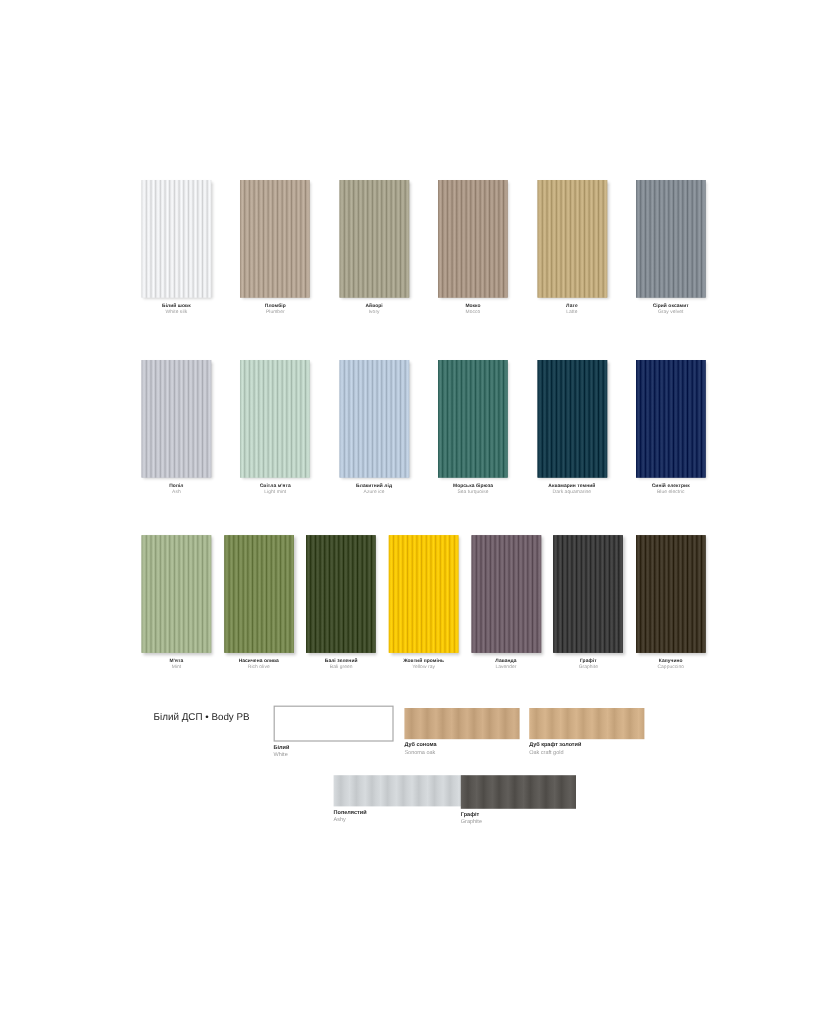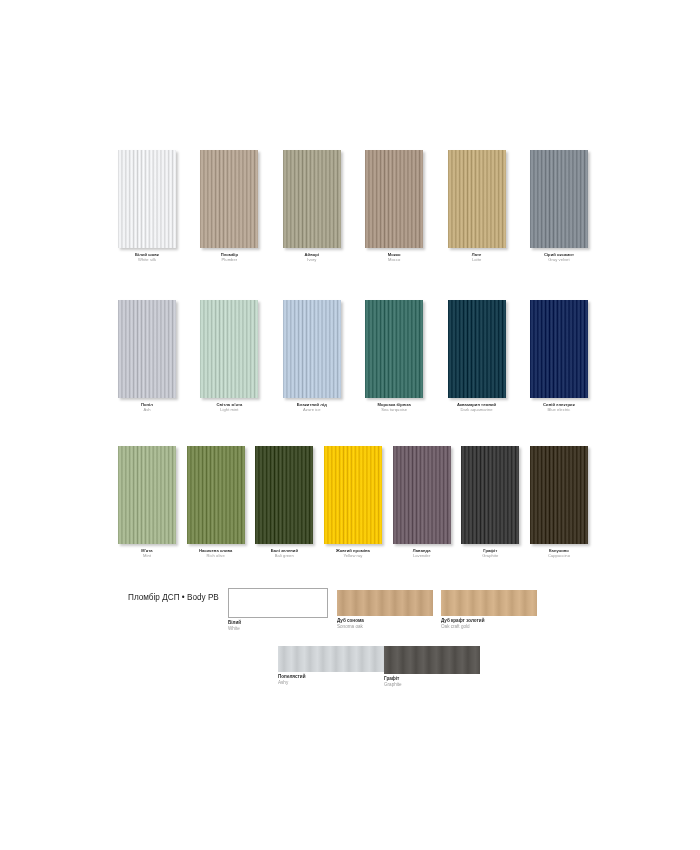--- a/index.html
+++ b/index.html
@@ -293,21 +293,21 @@
         <div class="sw-labels">
           <div class="sw-name-ua">Капучино</div>
           <div class="sw-name-en">Cappuccino</div>
         </div>
       </div>
     </div>
 
 </div>
 
 <div class="body-section">
-  <div class="body-title">Пломбір ДСП • Body PB</div>
+  <div class="body-title">Білий ДСП • Body PB</div>
 
   <div id="boards-top">
       <div class="board-cell" style="left: 228px; top: 0px;">
         <div class="board board-outline" style="width: 100px; height: 30px; background: rgb(255, 255, 255);"></div>
         <div class="bd-labels">
           <div class="bd-name-ua">Білий</div>
           <div class="bd-name-en">White</div>
         </div>
       </div>
       <div class="board-cell" style="left: 337px; top: 2px;">

